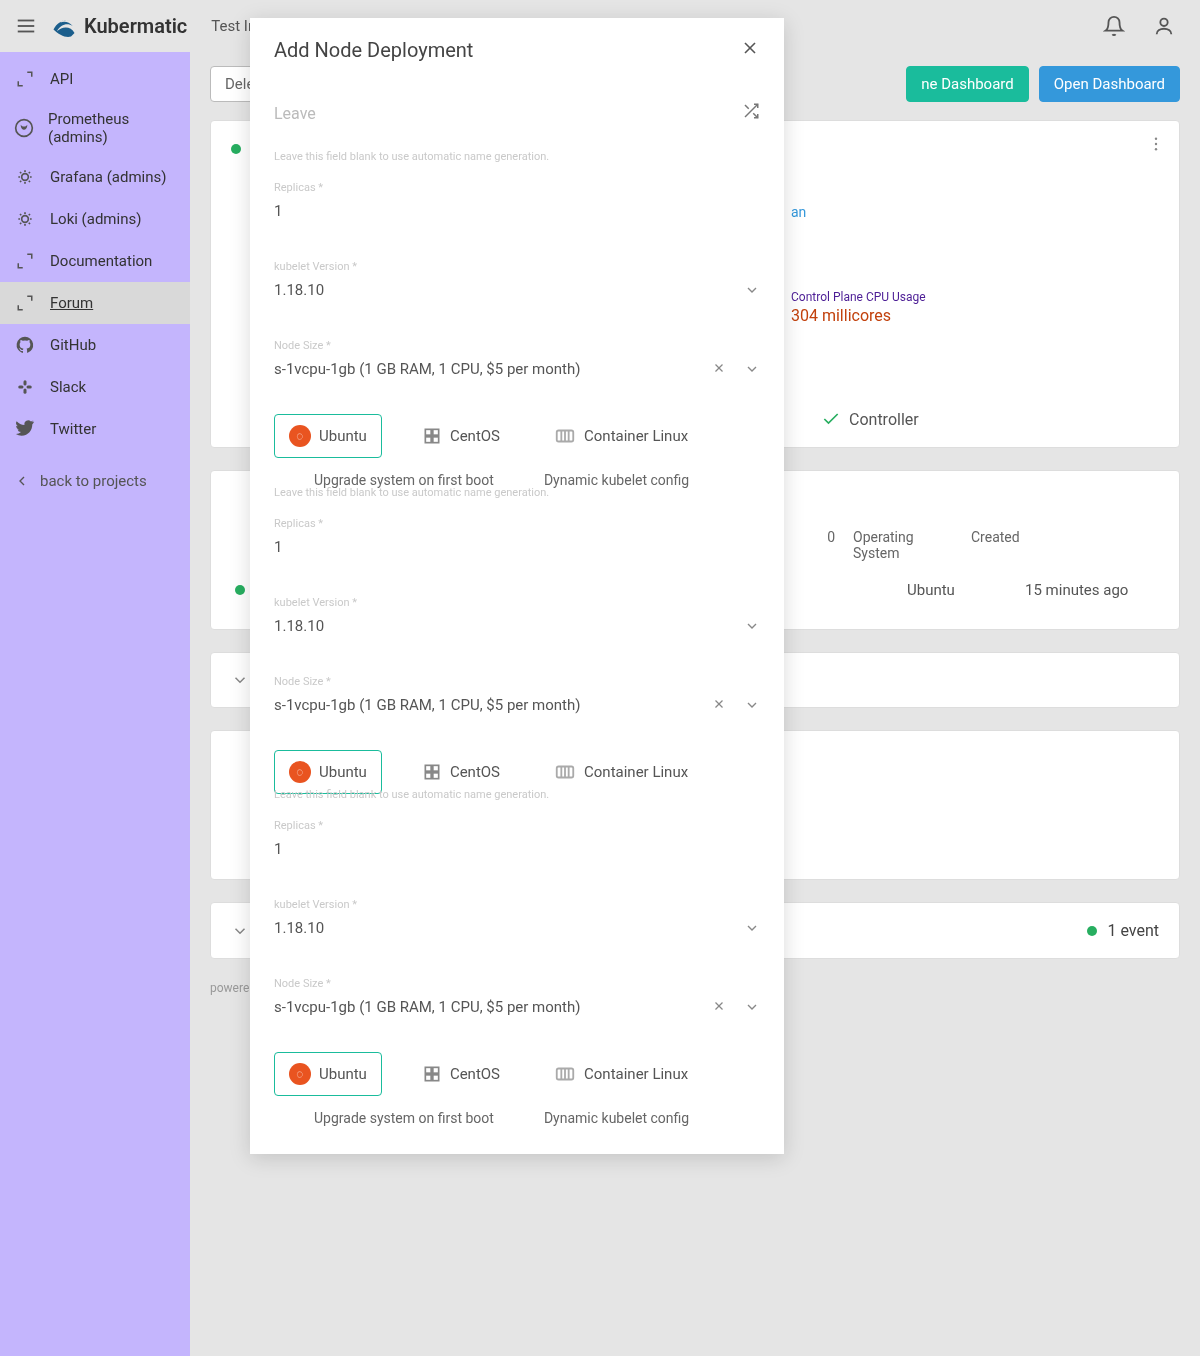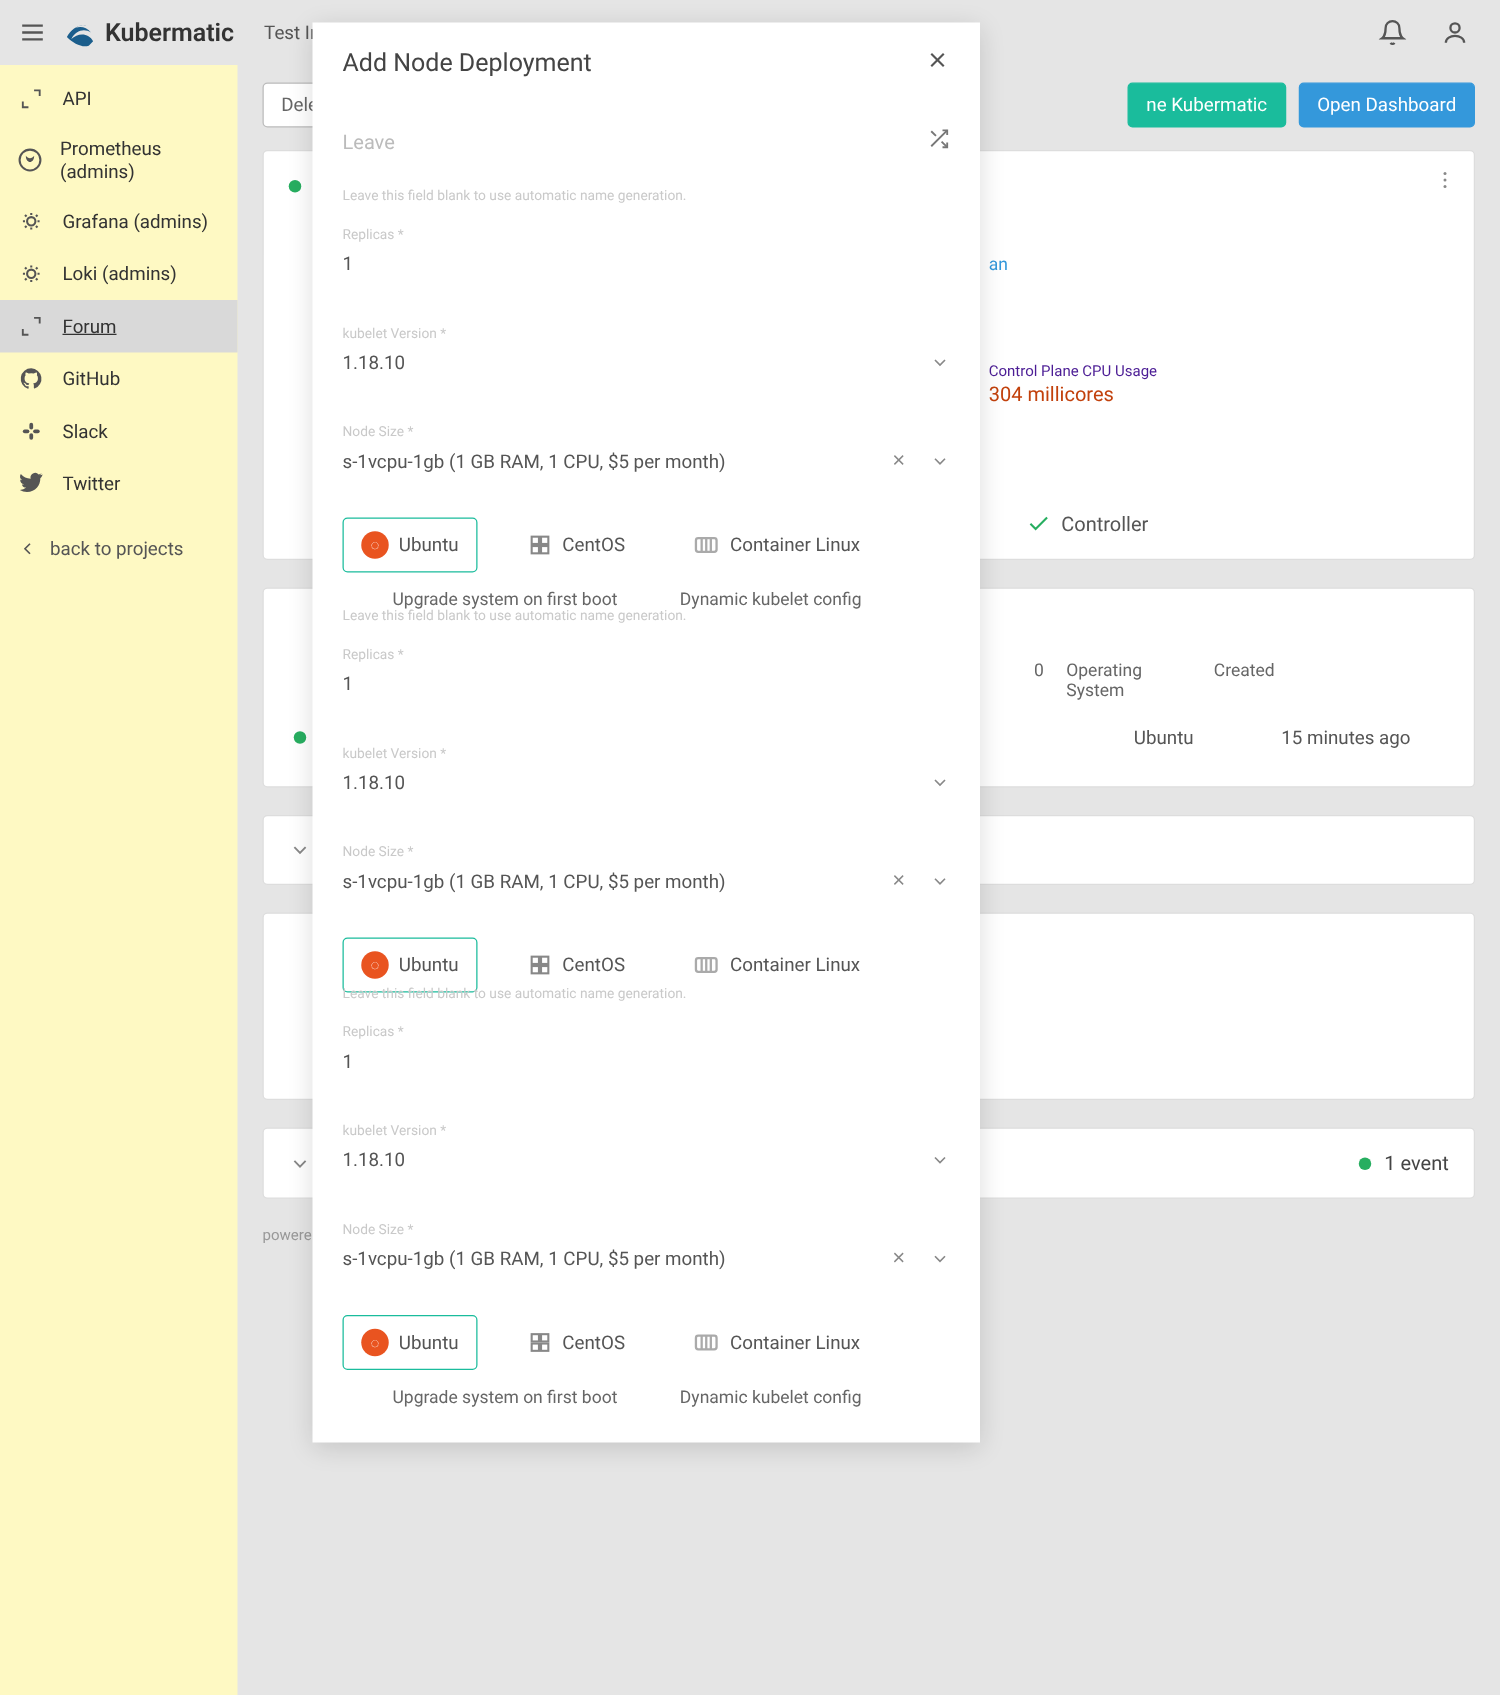--- a/index.html
+++ b/index.html
@@ -6,21 +6,21 @@
 html, body { width: 1200px; height: 1356px; background: #e5e5e5; overflow: hidden; color: #333; }
 .topbar { height: 52px; display: flex; align-items: center; padding: 0 10px; background: #e5e5e5; }
 .hamburger { width: 32px; height: 32px; display: flex; align-items: center; justify-content: center; cursor: pointer; }
 .logo-wrap { display: flex; align-items: center; gap: 6px; margin-left: 8px; }
 .logo-text { font-size: 20px; font-weight: 600; color: #333; }
 .top-crumb { margin-left: 24px; font-size: 15px; color: #555; }
 .top-actions { margin-left: auto; display: flex; align-items: center; gap: 18px; padding-right: 10px; }
 .icon-btn { width: 32px; height: 32px; display: flex; align-items: center; justify-content: center; cursor: pointer; color: #555; }
 
 .layout { display: flex; height: calc(100% - 52px); }
-.sidebar { width: 190px; background: #fef9c3; padding-top: 6px; }
+.sidebar { width: 190px; background: #c4b5fd; padding-top: 6px; }
 .side-item { display: flex; align-items: center; gap: 14px; padding: 10px 14px; font-size: 15px; color: #333; cursor: pointer; }
 .side-item.selected { background: #d9d9d9; text-decoration: underline; }
 .side-icon { width: 22px; height: 22px; display: flex; align-items: center; justify-content: center; color: #555; }
 .back-row { display: flex; align-items: center; gap: 10px; padding: 14px 14px; font-size: 15px; color: #555; cursor: pointer; margin-top: 8px; }
 
 .main { flex: 1; padding: 14px 20px; overflow: hidden; }
 .action-row { display: flex; align-items: center; gap: 10px; margin-bottom: 18px; }
 .btn { border: 1px solid #bbb; border-radius: 4px; padding: 8px 14px; font-size: 15px; background: #fff; cursor: pointer; }
 .btn.ghost { color: #666; }
 .btn.green { background: #1abc9c; border-color: #1abc9c; color: #fff; }
@@ -139,20 +139,29 @@
     </div>
     <div class="side-item">
       <span class="side-icon">
           <svg width="20" height="20" viewBox="0 0 24 24" fill="none" stroke="currentColor" stroke-width="2">
             <circle cx="12" cy="12" r="4"></circle>
             <path d="M4 12h2M18 12h2M12 4v2M12 18v2M6 6l1.5 1.5M16.5 16.5L18 18M6 18l1.5-1.5M16.5 7.5L18 6"></path>
           </svg>
         </span>
       <span>Loki (admins)</span>
     </div>
+    <div class="side-item">
+      <span class="side-icon">
+          <svg width="18" height="18" viewBox="0 0 24 24" fill="none" stroke="currentColor" stroke-width="2">
+            <polyline points="15 3 21 3 21 9"></polyline>
+            <polyline points="9 21 3 21 3 15"></polyline>
+          </svg>
+        </span>
+      <span>Documentation</span>
+    </div>
     <div class="side-item selected">
       <span class="side-icon">
           <svg width="18" height="18" viewBox="0 0 24 24" fill="none" stroke="currentColor" stroke-width="2">
             <polyline points="15 3 21 3 21 9"></polyline>
             <polyline points="9 21 3 21 3 15"></polyline>
           </svg>
         </span>
       <span>Forum</span>
     </div>
     <div class="side-item">
@@ -187,21 +196,21 @@
           <polyline points="15 18 9 12 15 6"></polyline>
         </svg>
       <span>back to projects</span>
     </div>
   </div>
 
   <div class="main">
     <div class="action-row">
       <button class="btn ghost">Dele</button>
       <div class="spacer"></div>
-      <button class="btn green">ne Kubermatic</button>
+      <button class="btn green">ne Dashboard</button>
       <button class="btn blue">Open Dashboard</button>
     </div>
 
     <div class="card">
       <div class="card-inner">
         <span class="status-dot"></span>
         <div class="card-menu">
           <svg width="18" height="18" viewBox="0 0 24 24" fill="currentColor">
               <circle cx="12" cy="5" r="1.6"></circle>
               <circle cx="12" cy="12" r="1.6"></circle>

